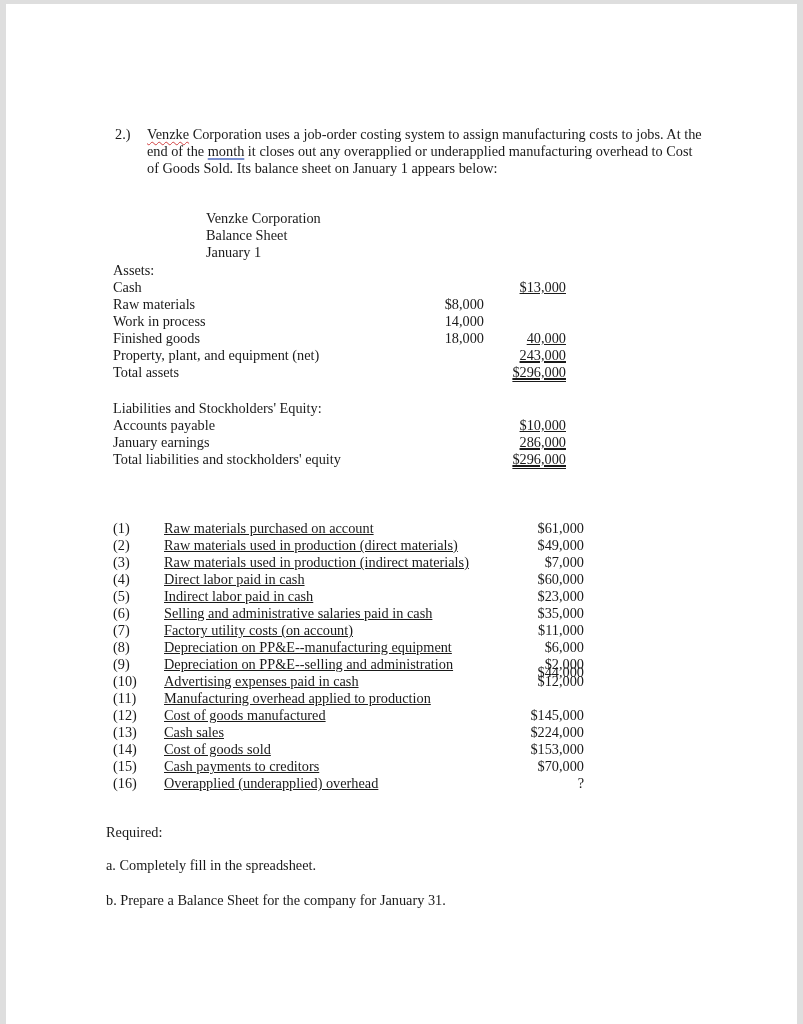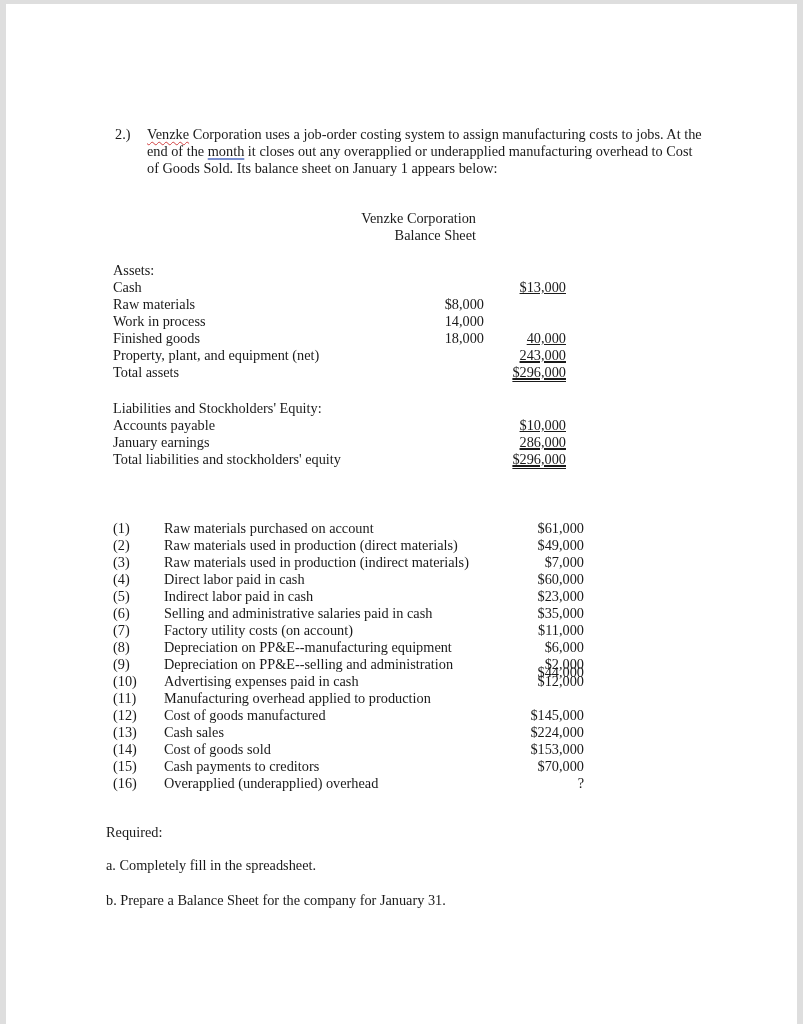--- a/index.html
+++ b/index.html
@@ -12,43 +12,44 @@
   .page {
     position: absolute; left: 6px; top: 4px; width: 791px; height: 1020px;
     background: #ffffff;
   }
   .abs { position: absolute; white-space: nowrap; font-size: 14.3px; line-height: 17px; }
   .intro { left: 109px; top: 122px; width: 590px; }
   .intro .num { position: absolute; left: 0; top: 0; }
   .intro .para { position: absolute; left: 32px; top: 0; white-space: normal; width: 560px; line-height: 17px; }
   .squiggle-red { text-decoration: underline wavy #d04040; text-decoration-thickness: 1px; text-underline-offset: 2px; }
   .underline-blue { text-decoration: underline #7a8fd0; text-decoration-thickness: 2px; text-underline-offset: 2px; }
-  .bs-head { left: 200px; width: 270px; text-align: right; }
+  .bs-head { left: 200px; width: 270px; text-align: left; }
   .row-label { left: 107px; }
   .col1 { left: 400px; width: 78px; text-align: right; }
   .col2 { left: 480px; width: 80px; text-align: right; text-decoration: underline; }
   .u1 { text-decoration: underline; text-underline-offset: 2px; }
   .u2 { text-decoration: underline double; text-underline-offset: 2px; text-align: center; }
   .tx-num { left: 107px; width: 40px; }
-  .tx-label { left: 158px; }
+  .tx-label { left: 158px; text-decoration: underline; }
   .tx-amt { left: 480px; width: 98px; text-align: right; }
   .plain { left: 100px; }
 </style>
 </head>
 <body>
 
 <div class="page">
 
   <div class="abs intro">
     <span class="num">2.)</span>
     <div class="para"><span class="squiggle-red">Venzke</span><span> Corporation uses a job-order costing system to assign manufacturing costs to jobs. At the end of the </span><span class="underline-blue">month</span><span> it closes out any overapplied or underapplied manufacturing overhead to Cost of Goods Sold. Its balance sheet on January 1 appears below:</span></div>
   </div>
 
   <div class="abs bs-head" style="top:206px">Venzke Corporation</div>
   <div class="abs bs-head" style="top:223px">Balance Sheet</div>
+  <div class="abs bs-head" style="top:240px">January 1</div>
 
   <div class="abs row-label" style="top:258px">Assets:</div>
 
   <div class="abs row-label" style="top:275px">Cash</div>
   <div class="abs col1" style="top:275px"></div>
   <div class="abs col2" style="top:275px">$13,000</div>
 
   <div class="abs row-label" style="top:292px">Raw materials</div>
   <div class="abs col1" style="top:292px">$8,000</div>
   <div class="abs col2" style="top:292px"></div>

